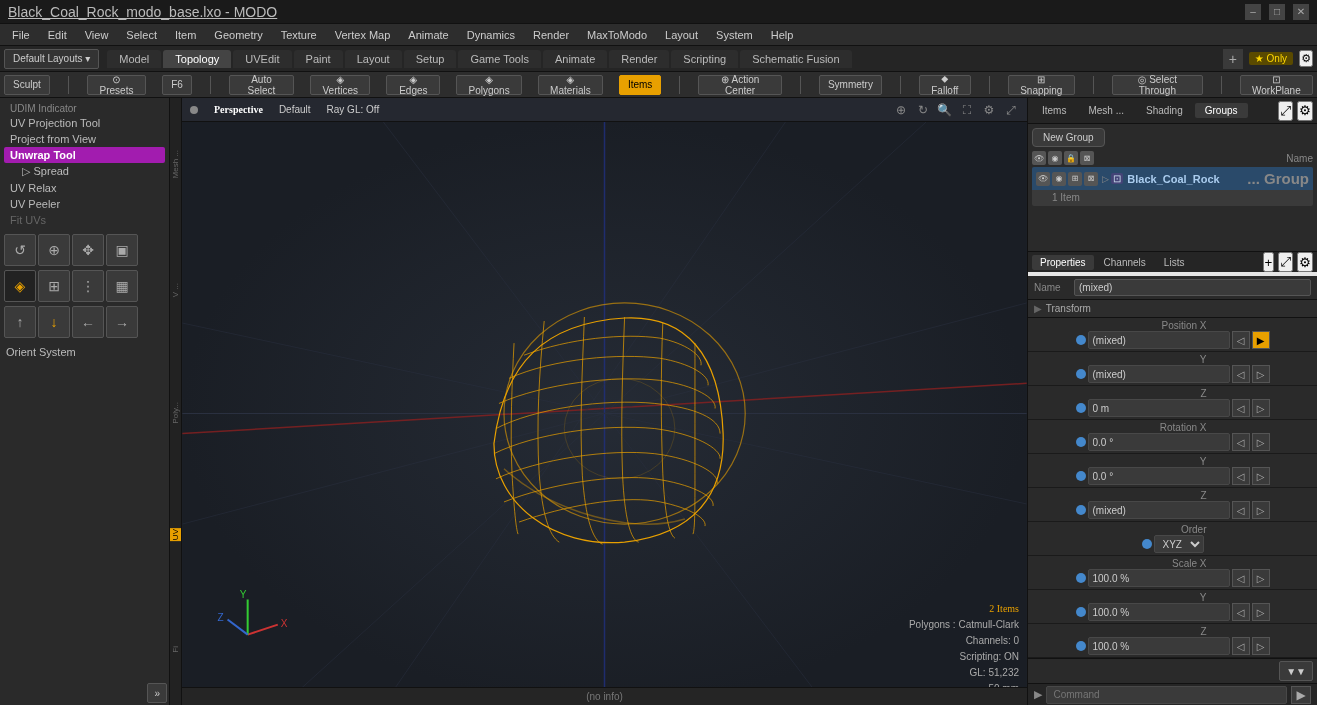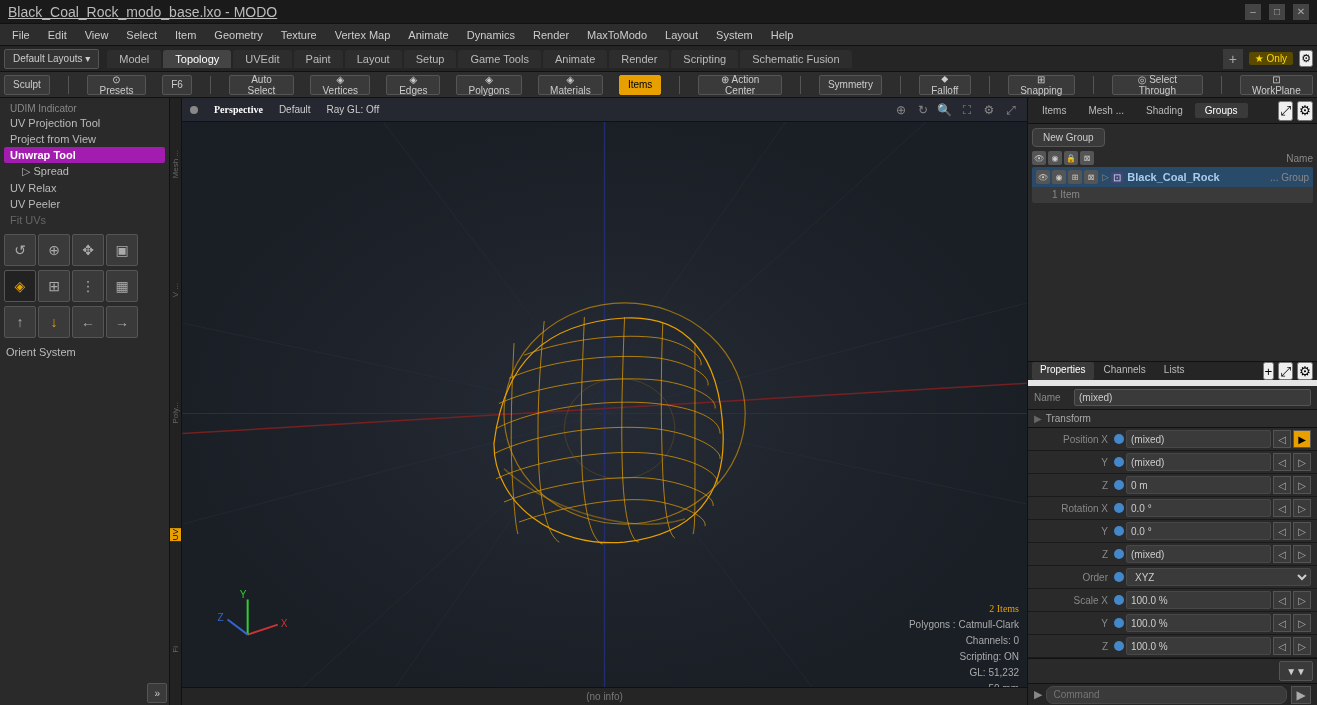--- a/index.html
+++ b/index.html
@@ -292,23 +292,24 @@
 
     
     #properties-panel {
       border-top: 1px solid #111;
       flex: 1;
     }
     #properties-tabs {
       height: 24px;
       background: #252525;
       display: flex;
+      align-items: center;
       padding: 0 4px;
       gap: 2px;
-      border-bottom: 6px solid #e5e5e5;
+      border-bottom: 4px solid #e5e5e5;
     }
     .prop-tab {
       padding: 2px 8px;
       font-size: 10px;
       color: #bbb;
       cursor: pointer;
       border-radius: 2px;
     }
     .prop-tab.active { background: #3a3a3a; color: #fff; }
 
@@ -339,20 +340,21 @@
       color: #ccc;
       border-radius: 2px;
     }
 
     .prop-row {
       display: flex;
       align-items: center;
       padding: 2px 6px;
       border-bottom: 1px solid #1a1a1a;
       min-height: 20px;
+      flex-direction: column;
     }
     .prop-label { font-size: 10px; color: #888; width: 80px; text-align: right; padding-right: 6px; }
     .prop-value-container { flex: 1; display: flex; align-items: center; gap: 2px; }
     .prop-value-field {
       flex: 1;
       background: #3a3a3a;
       border: 1px solid #484848;
       padding: 2px 4px;
       font-size: 10px;
       color: #ccc;
@@ -387,21 +389,21 @@
       border-top: 1px solid #111;
     }
     .cmd-arrow { color: #888; font-size: 11px; }
     .cmd-input {
       flex: 1;
       background: #3a3a3a;
       border: 1px solid #484848;
       padding: 2px 6px;
       font-size: 10px;
       color: #ccc;
-      border-radius: 7px;
+      border-radius: 2px;
       height: 18px;
     }
     .cmd-run-btn {
       width: 20px; height: 18px;
       background: #3a3a3a;
       border: 1px solid #555;
       color: #aaa;
       cursor: pointer;
       display: flex; align-items: center; justify-content: center;
       font-size: 12px;
@@ -680,21 +682,21 @@
           <div style="display:flex; align-items:center; padding:3px 4px; background:#2a4a6a; border-radius:2px 2px 0 0;">
             <div style="display:flex; gap:2px; margin-right:4px;">
               <div class="item-icon-sm">👁</div>
               <div class="item-icon-sm">◉</div>
               <div class="item-icon-sm">⊞</div>
               <div class="item-icon-sm">⊠</div>
             </div>
             <span style="font-size:9px; color:#888; margin-right:2px;">▷</span>
             <span style="font-size:10px; color:#ccddee; background:#447; padding:0 2px; border-radius:2px; margin-right:4px;">⊡</span>
             <span style="font-size:11px; color:#aaccee; font-weight:bold;">Black_Coal_Rock</span>
-            <span style="font-size:10px; color:#888; margin-left:auto;">... Group</span>
+            <span style="font-size:15px; color:#888; margin-left:auto;font-weight:bold;">... Group</span>
           </div>
           <div style="padding: 2px 4px 3px 20px; font-size:10px; color:#888;">1 Item</div>
         </div>
       </div>
     </div>
 
     <div id="properties-panel">
 
       <div id="properties-tabs">
         <span class="prop-tab active">Properties</span>

